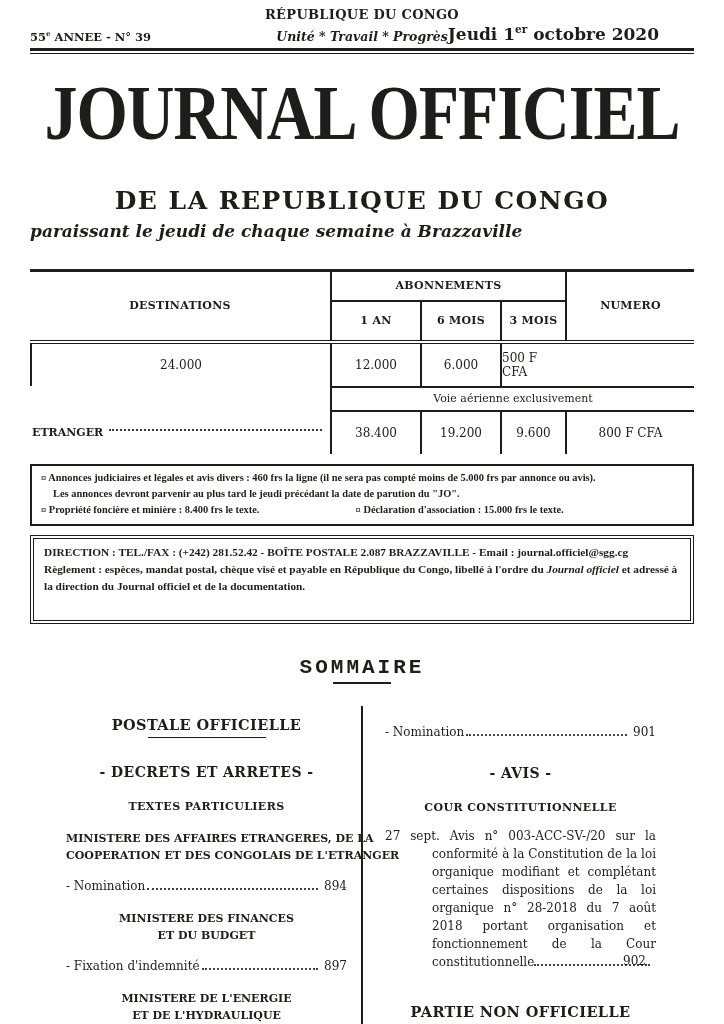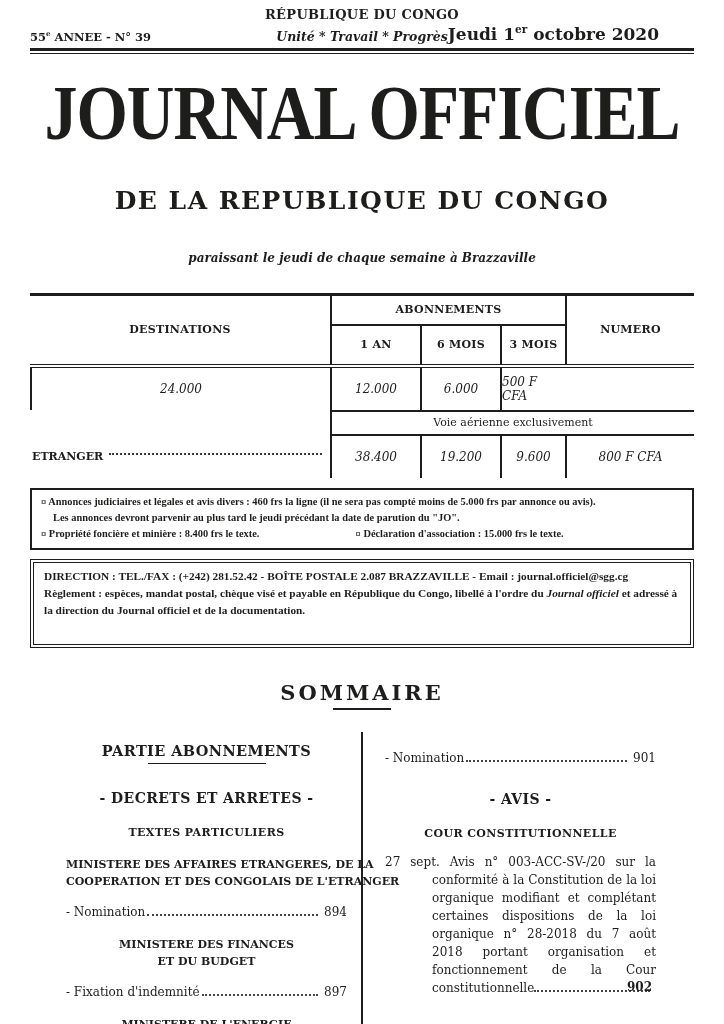--- a/index.html
+++ b/index.html
@@ -25,21 +25,21 @@
   .mh-rule{margin-top:4px;border-top:3px solid var(--ink);border-bottom:1px solid var(--ink);height:6px;}
 
   
   .jtitle-wrap{text-align:center;margin-top:26px;}
   .jtitle{
     display:inline-block;font-family:"Liberation Serif",serif;
     font-size:66px;font-weight:bold;line-height:1;letter-spacing:-1px;
     transform:scaleY(1.18);transform-origin:center;white-space:nowrap;
   }
   .jsubtitle{text-align:center;font-size:25px;font-weight:bold;letter-spacing:1.5px;margin-top:40px;white-space:nowrap;}
-  .jtagline{text-align:center;font-size:12px;font-style:italic;font-weight:600;margin-top:36px;}
+  .jtagline{font-size:17px;font-style:italic;font-weight:600;margin-top:6px;}
 
   
   .subtab{
     --c1:300px;--c2:90px;--c3:80px;--c4:65px;--c5:129px;
     margin-top:28px;
   }
   .subtab .hdr{
     display:grid;
     grid-template-columns:var(--c1) var(--c2) var(--c3) var(--c4) var(--c5);
     grid-template-rows:30px 38px;
@@ -54,21 +54,21 @@
   .cell-a1{grid-area:a1;border-left:2px solid var(--ink);}
   .cell-a6{grid-area:a6;border-left:2px solid var(--ink);}
   .cell-a3{grid-area:a3;border-left:2px solid var(--ink);}
   .trow{
     display:grid;
     grid-template-columns:var(--c1) var(--c2) var(--c3) var(--c4) var(--c5);
     height:42px;
   }
   .trow .dname{display:flex;align-items:center;font-size:11px;font-weight:bold;padding-left:2px;}
   .trow .leader{flex:1;border-bottom:2px dotted #3c3c3c;margin:0 8px 5px 6px;}
-  .trow .val{border-left:2px solid var(--ink);display:flex;align-items:center;justify-content:center;font-size:12px;font-style:italic;}
+  .trow .val{border-left:2px solid var(--ink);display:flex;align-items:center;justify-content:center;font-size:12px;}
   .midband{display:grid;grid-template-columns:var(--c1) 1fr;height:26px;}
   .midband .note{
     border-left:2px solid var(--ink);border-top:2px solid var(--ink);border-bottom:2px solid var(--ink);
     display:flex;align-items:center;justify-content:center;font-size:11px;
   }
 
   
   .box1{
     border:2px solid var(--ink);margin-top:10px;padding:4px 9px 6px;
     font-family:"Liberation Serif",serif;font-size:10.4px;font-weight:bold;line-height:1.55;
@@ -78,41 +78,41 @@
   .box1 .l3{display:flex;white-space:nowrap;}
   .box1 .l3 .i2{width:49%;}
   .box2outer{border:1.5px solid var(--ink);margin-top:9px;padding:2px;}
   .box2{
     border:1.5px solid var(--ink);padding:5px 10px 25px;
     font-family:"Liberation Serif",serif;font-size:11.3px;font-weight:bold;line-height:1.5;
   }
   .jbold{font-style:italic;font-weight:bold;}
 
   
-  .som-title{margin-top:32px;text-align:center;font-size:21px;font-weight:bold;letter-spacing:3px;}
+  .som-title{margin-top:32px;text-align:center;font-size:21px;font-weight:bold;letter-spacing:3px;font-family:Liberation Mono, monospace;}
   .som-underline{width:58px;height:2px;background:var(--ink);margin:3px auto 0;}
   .cols{display:flex;margin-top:22px;align-items:stretch;}
   .colL{width:333px;border-right:2px solid var(--ink);padding:4px 14px 14px 36px;}
   .colR{flex:1;padding:4px 38px 14px 22px;}
   .part-head{font-size:14.5px;font-weight:bold;text-align:center;letter-spacing:.4px;margin-top:6px;white-space:nowrap;}
   .part-underline{width:118px;height:1.5px;background:var(--ink);margin:4px auto 0;}
   .section-head{font-size:14px;font-weight:bold;text-align:center;letter-spacing:.4px;margin-top:26px;}
   .sub-head{font-size:11px;font-weight:bold;text-align:center;letter-spacing:.4px;margin-top:20px;}
   .ministry{font-size:11px;font-weight:bold;text-align:center;margin-top:18px;line-height:1.5;}
   .ministry span{display:block;white-space:nowrap;}
   .entry{display:flex;align-items:flex-end;margin-top:15px;font-size:12px;}
   .entry .elabel{white-space:nowrap;}
   .entry .lead{flex:1;border-bottom:2px dotted #444;margin:0 6px 3px 2px;}
   .entry .page{text-align:right;}
   .avis{
     position:relative;margin-top:13px;font-size:12px;line-height:1.5;
     text-align:justify;padding-left:47px;text-indent:-47px;
   }
   .dotfill{display:inline-block;width:116px;border-bottom:2px dotted #444;}
-  .avis-page{position:absolute;right:4px;bottom:1px;text-indent:0;font-weight:bold;}
+  .avis-page{position:absolute;right:10px;bottom:1px;text-indent:0;}
 </style>
 </head>
 <body>
 
 <header>
   <div class="mh-country">RÉPUBLIQUE DU CONGO</div>
   <div class="mh-row">
     <div class="mh-edition"><span>55</span><sup>e</sup><span> ANNEE - N° 39</span></div>
     <div class="mh-motto">Unité * Travail * Progrès</div>
     <div class="mh-date"><span>Jeudi 1</span><sup>er</sup><span> octobre 2020</span></div>
@@ -178,21 +178,21 @@
   </div>
 </section>
 
 <section>
   <div class="som-title">SOMMAIRE</div>
   <div class="som-underline"></div>
 
   <div class="cols">
 
     <div class="colL">
-      <div class="part-head">PARTIE ABONNEMENTS</div>
+      <div class="part-head">POSTALE OFFICIELLE</div>
       <div class="part-underline"></div>
 
       <div class="section-head">- DECRETS ET ARRETES -</div>
       <div class="sub-head">TEXTES PARTICULIERS</div>
 
       <div class="ministry">
         <span>MINISTERE DES AFFAIRES ETRANGERES, DE LA</span>
         <span>COOPERATION ET DES CONGOLAIS DE L'ETRANGER</span>
       </div>
       <div class="entry">

